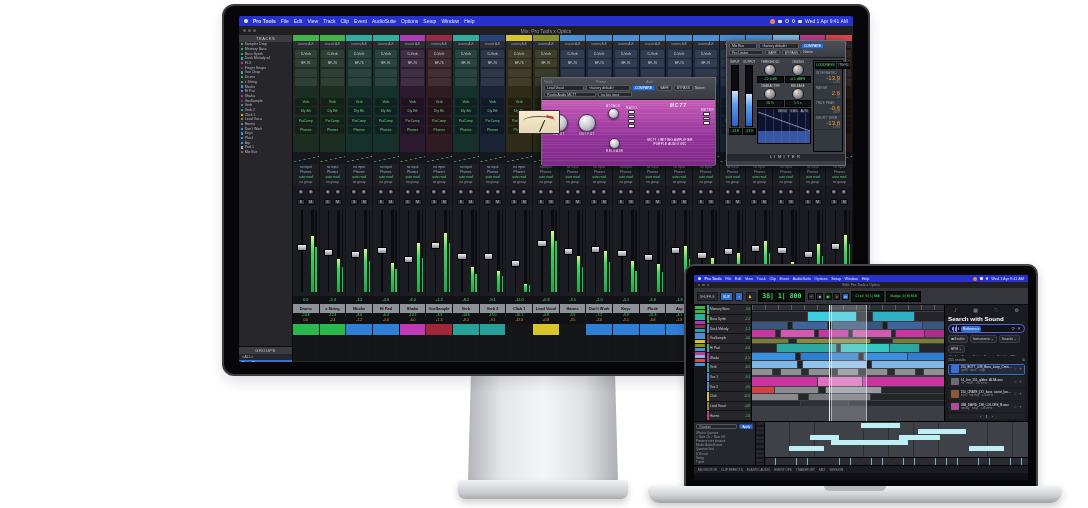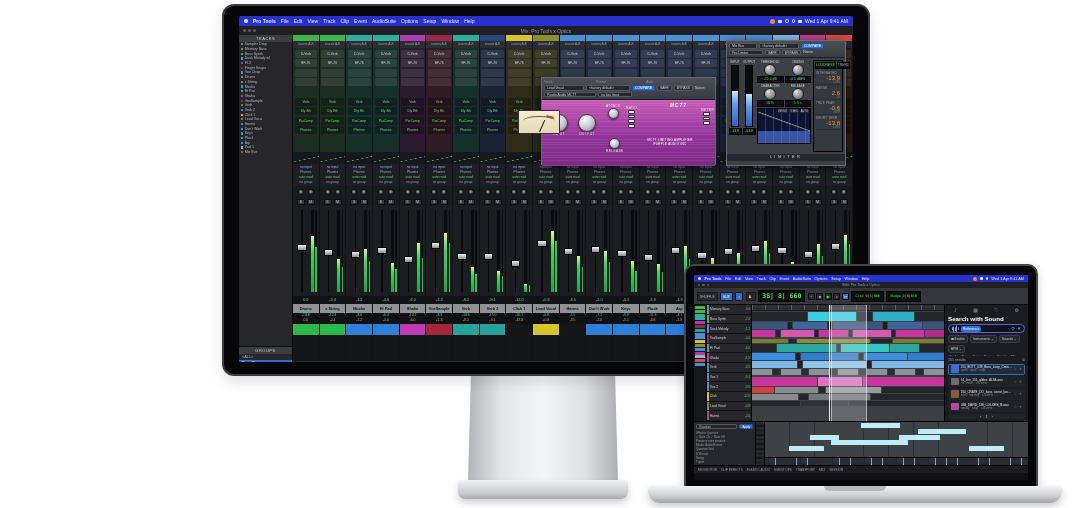--- a/index.html
+++ b/index.html
@@ -1556,21 +1556,21 @@
         <span class="tl-dot" style="width:2.4px;height:2.4px"></span>
         <span class="tl-dot" style="width:2.4px;height:2.4px"></span>
         <span class="wtitle">Edit: Pro Tools x Optics</span>
       </div>
 
       <div id="ltoolbar">
         <span class="tbtn">SHUFFLE</span>
         <span class="tbtn on">SLIP</span>
         <span class="tbtn on">⌖</span>
         <span class="tbtn">✋</span>
-        <span class="lcd" id="lcd-main">38| 8| 660</span>
+        <span class="lcd" id="lcd-main">38| 1| 800</span>
         <span class="transport">
           <span class="tpb">«</span>
           <span class="tpb">■</span>
           <span class="tpb play">▶</span>
           <span class="tpb rec">●</span>
           <span class="tpb blue">∞</span>
         </span>
         <span class="lcd small">Grid  0|1|000</span>
         <span class="lcd small">Nudge 0|0|010</span>
       </div>

